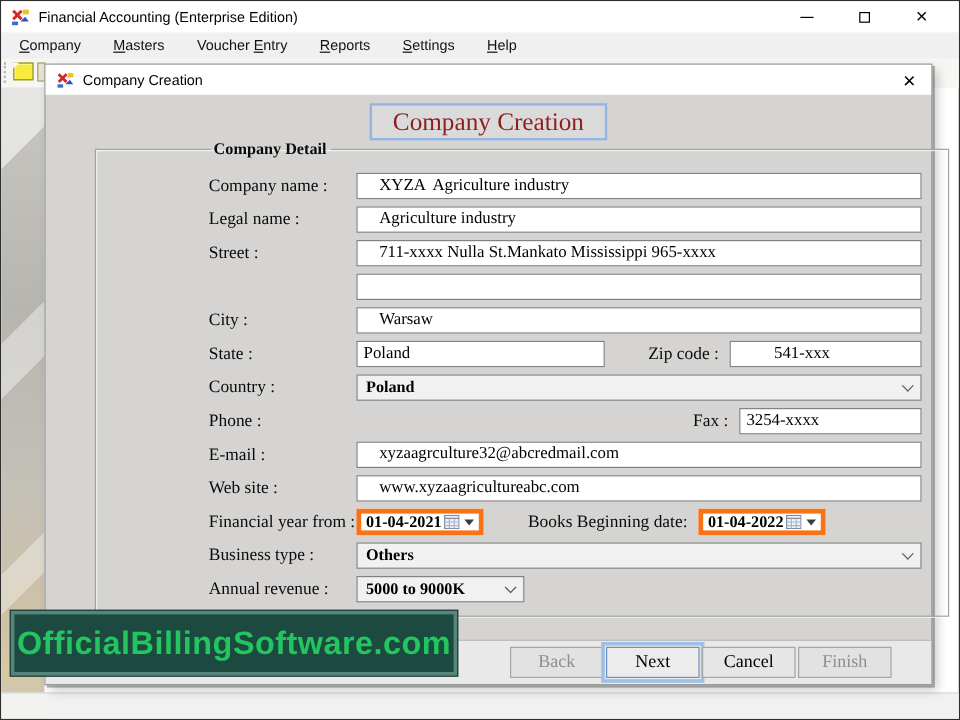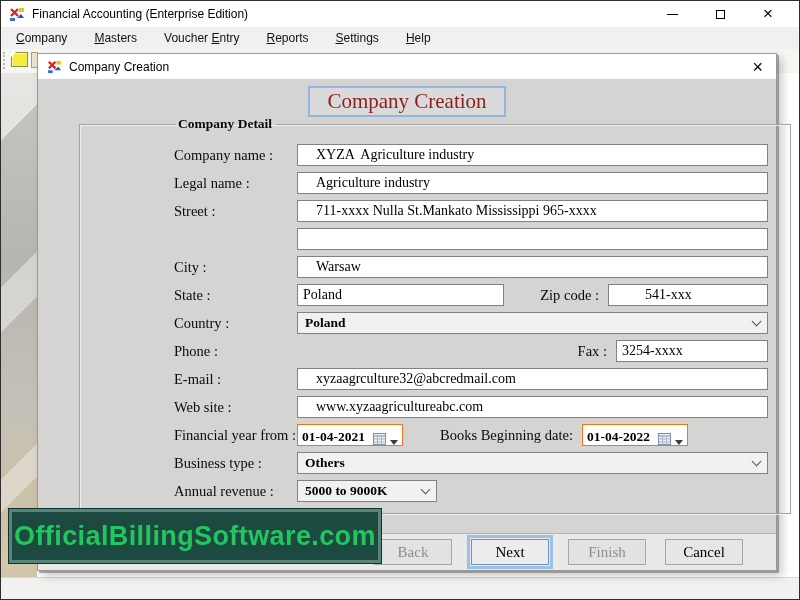--- a/index.html
+++ b/index.html
@@ -63,28 +63,28 @@
   .txt.w185 { width:152px; }
   .sublabel { font-size:14.5px; color:#0a0a0a; white-space:nowrap; padding-right:9px; }
   .ml-auto { margin-left:auto; }
 
   .combo { display:flex; align-items:center; height:22px; background:#f1f1f1; border:1px solid #828282; padding:0 7px;
     font-weight:bold; font-size:13.5px; color:#000; cursor:default; }
   .combo.full { flex:1; }
   .combo.w140 { width:140px; }
   .chev { width:7px; height:7px; border-right:1.6px solid #555; border-bottom:1.6px solid #555; transform:rotate(45deg); margin-left:auto; margin-top:-4px; flex-shrink:0; }
 
-  .datebox { display:flex; align-items:flex-end; width:106px; height:22px; background:#fff; border:1px solid #f97316; padding:0 4px;
+  .datebox { display:flex; align-items:center; width:106px; height:22px; background:#fff; border:4px solid #f97316; padding:0 4px;
     font-weight:bold; font-size:13.5px; color:#000; cursor:default; }
   .cal-icon { margin-left:auto; flex-shrink:0; display:block; }
   .caret { width:0; height:0; border-left:4px solid transparent; border-right:4px solid transparent; border-top:5px solid #3c3c3c; margin-left:4px; flex-shrink:0; }
   .fy-gap { margin-left:37px; }
 
   .btnstrip { position:absolute; left:0; bottom:0; width:738px; height:37px; background:#e9e9e9; border-top:1px solid #b3b3b3;
-    display:flex; align-items:center; justify-content:flex-end; gap:19px; padding-right:33px; }
+    display:flex; align-items:center; justify-content:flex-end; gap:2px; padding-right:33px; }
   .btn { width:78px; height:26px; background:#e2e2e2; border:1px solid #a6a6a6; font-family:"Liberation Serif", serif; font-size:15px;
     display:flex; align-items:center; justify-content:center; cursor:default; }
   .btn.disabled { color:#8e8e8e; }
   .btn.enabled { color:#000; background:#e6e6e6; }
   .btn.focused { color:#000; background:#ececec; border:1px solid #6d92bc; outline:3px solid #9cc0e8; outline-offset:1px; }
 
   
   .watermark { position:absolute; left:8px; top:508px; width:372px; height:54px; background:#1c4a41;
     border:3px solid #58857b; box-shadow:0 0 0 1px #11312b; z-index:10;
     display:flex; align-items:center; justify-content:center;
@@ -249,20 +249,20 @@
           <span>5000 to 9000K</span>
           <span class="chev"></span>
         </div>
       </div>
 
     </fieldset>
 
     <div class="btnstrip">
       <div class="btn disabled">Back</div>
       <div class="btn focused">Next</div>
+      <div class="btn enabled">Cancel</div>
       <div class="btn disabled">Finish</div>
-      <div class="btn enabled">Cancel</div>
     </div>
   </div>
 
   <div class="watermark">OfficialBillingSoftware.com</div>
 
 </div>
 
 </body></html>

